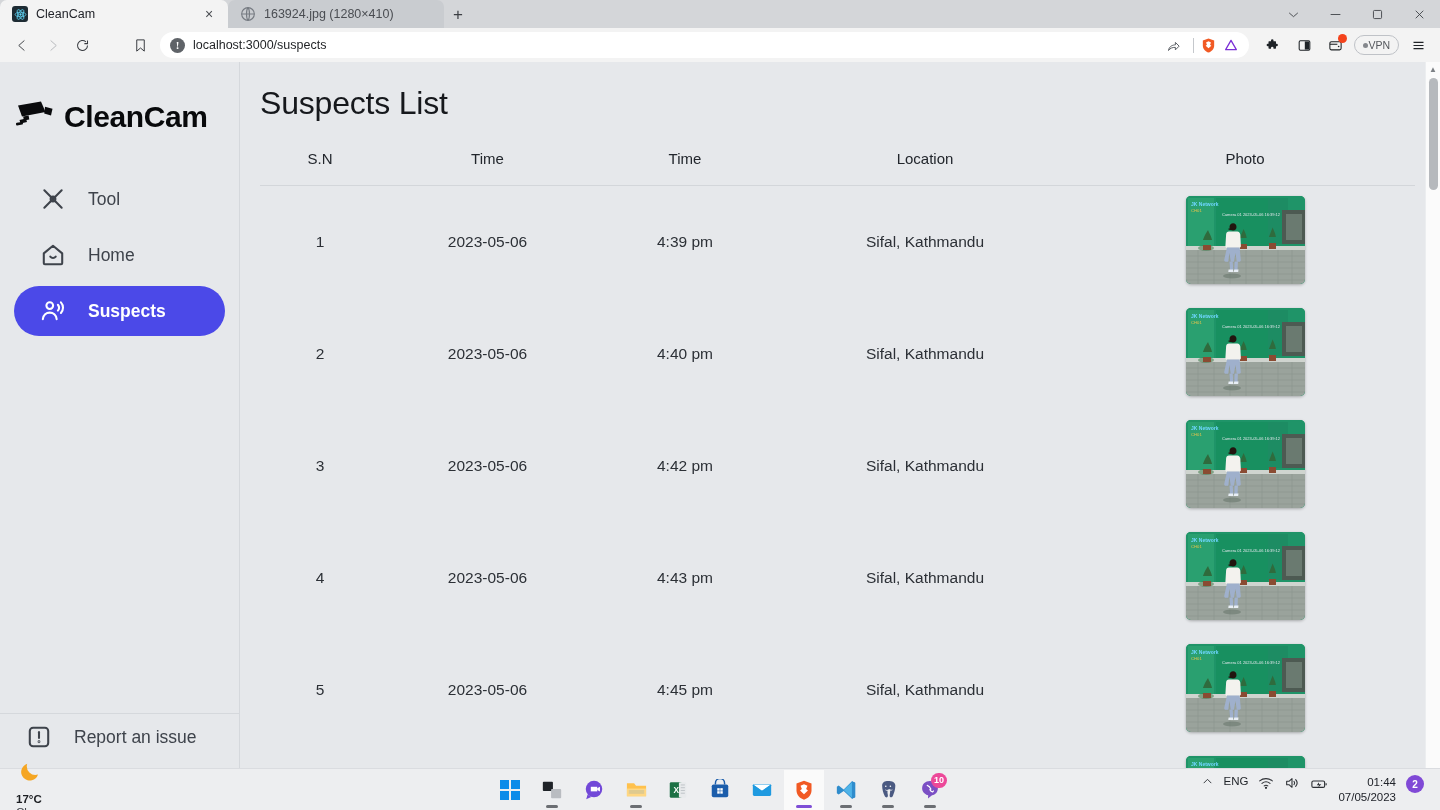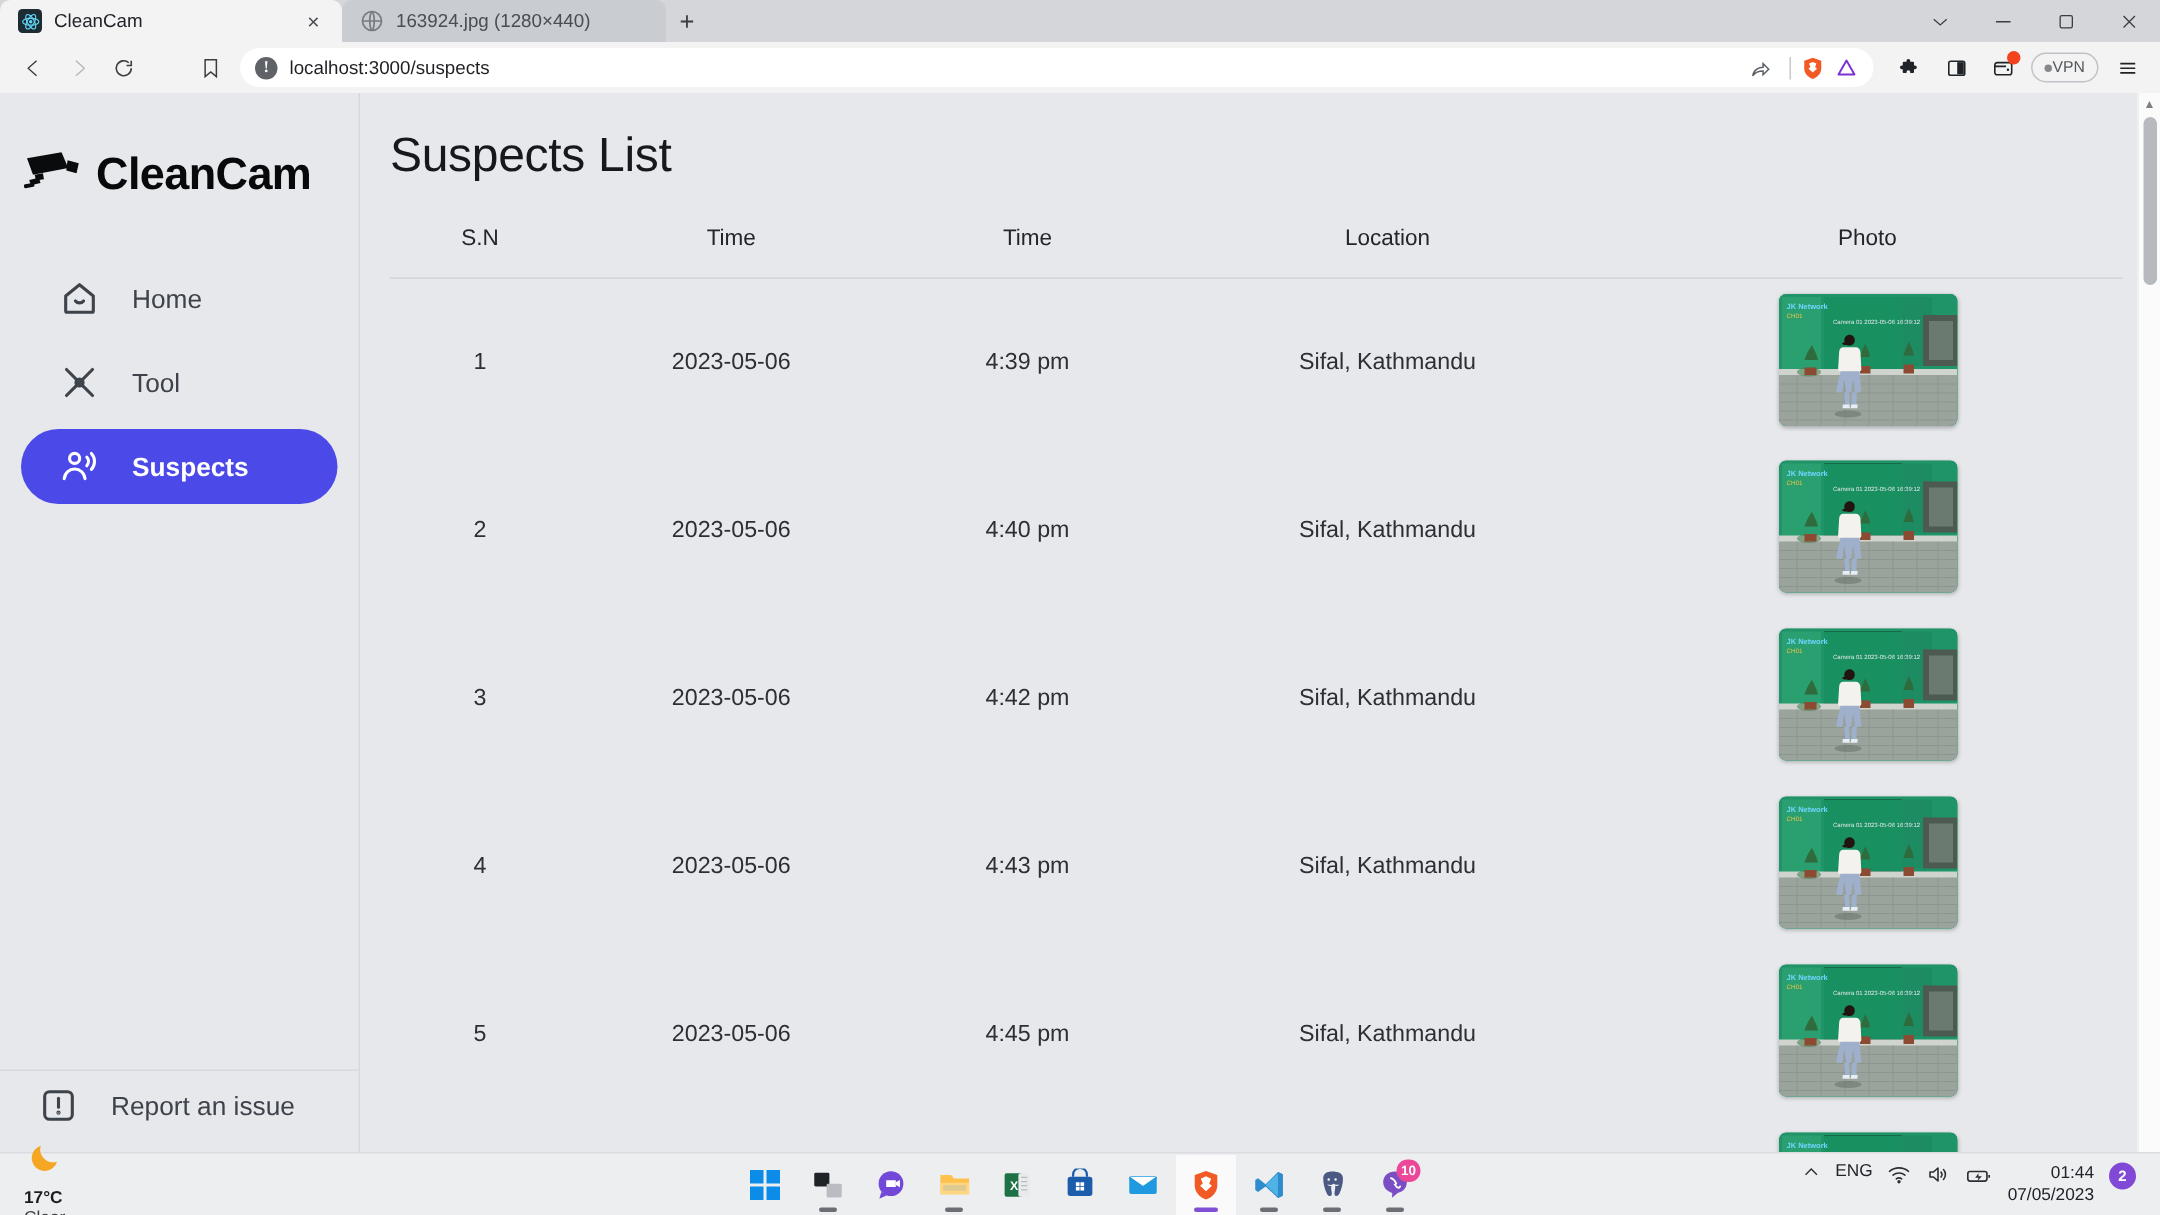--- a/index.html
+++ b/index.html
@@ -246,21 +246,21 @@
       <span class="tab-title">CleanCam</span>
       <span class="tab-close">×</span>
     </div>
     <div class="tab inactive">
       <span class="tab-fav fav-globe">
         <svg viewBox="0 0 24 24" fill="none" stroke="currentColor" stroke-width="1.7">
           <circle cx="12" cy="12" r="9.5"></circle>
             <path d="M2.5 12h19M12 2.5c3 3.4 3 15.6 0 19M12 2.5c-3 3.4-3 15.6 0 19"></path>
         </svg>
       </span>
-      <span class="tab-title">163924.jpg (1280×440)</span>
+      <span class="tab-title">163924.jpg (1280×410)</span>
     </div>
     <div class="tab-newbtn">+</div>
 
     <div class="win-ctrls">
       <div class="win-btn">
         <svg viewBox="0 0 24 24" fill="none" stroke="currentColor" stroke-width="1.6">
             <path d="M4 9l8 7 8-7"></path>
           </svg>
       </div>
       <div class="win-btn">
@@ -372,37 +372,37 @@
             <path d="M5.5 20 L12 18.5 L13 22 L6.5 23.5 Z"></path>
             <rect x="2" y="22.5" width="7" height="2.6" rx="1" transform="rotate(-10 5 24)"></rect>
           </svg>
         </span>
         <span class="logo-text">CleanCam</span>
       </div>
 
       <div class="nav-list">
         <div class="nav-item">
           <span class="n-ico">
-            <svg viewBox="0 0 24 24" fill="none" stroke="currentColor" stroke-width="1.9" stroke-linejoin="round">
-              <path d="M3.5 10.5 12 3.5l8.5 7v9a1 1 0 0 1-1 1h-15a1 1 0 0 1-1-1z"></path>
-              <path d="M9.5 13.5a3.2 3.2 0 0 0 5 0" stroke-linecap="round"></path>
-            </svg>
-          </span>
-          <span>Home</span>
-        </div>
-
-        <div class="nav-item">
-          <span class="n-ico">
             <svg viewBox="0 0 24 24" fill="none" stroke="currentColor" stroke-width="1.9" stroke-linecap="round" stroke-linejoin="round">
               <path d="M4 4l10.5 10.5M20 4L9.5 14.5"></path>
               <path d="M4 20l5-5M20 20l-5-5"></path>
               <circle cx="12" cy="12" r="2.2"></circle>
             </svg>
           </span>
           <span>Tool</span>
+        </div>
+
+        <div class="nav-item">
+          <span class="n-ico">
+            <svg viewBox="0 0 24 24" fill="none" stroke="currentColor" stroke-width="1.9" stroke-linejoin="round">
+              <path d="M3.5 10.5 12 3.5l8.5 7v9a1 1 0 0 1-1 1h-15a1 1 0 0 1-1-1z"></path>
+              <path d="M9.5 13.5a3.2 3.2 0 0 0 5 0" stroke-linecap="round"></path>
+            </svg>
+          </span>
+          <span>Home</span>
         </div>
 
         <div class="nav-item active">
           <span class="n-ico">
             <svg viewBox="0 0 24 24" fill="none" stroke="currentColor" stroke-width="1.9" stroke-linecap="round">
               <circle cx="9" cy="7" r="3.1"></circle>
               <path d="M2.6 19.5c.4-3.7 3.2-6 6.4-6s6 2.3 6.4 6"></path>
               <path d="M16.5 6.2a4.2 4.2 0 0 1 0 5.4M19.3 4a7.2 7.2 0 0 1 0 9.8"></path>
             </svg>
           </span>

